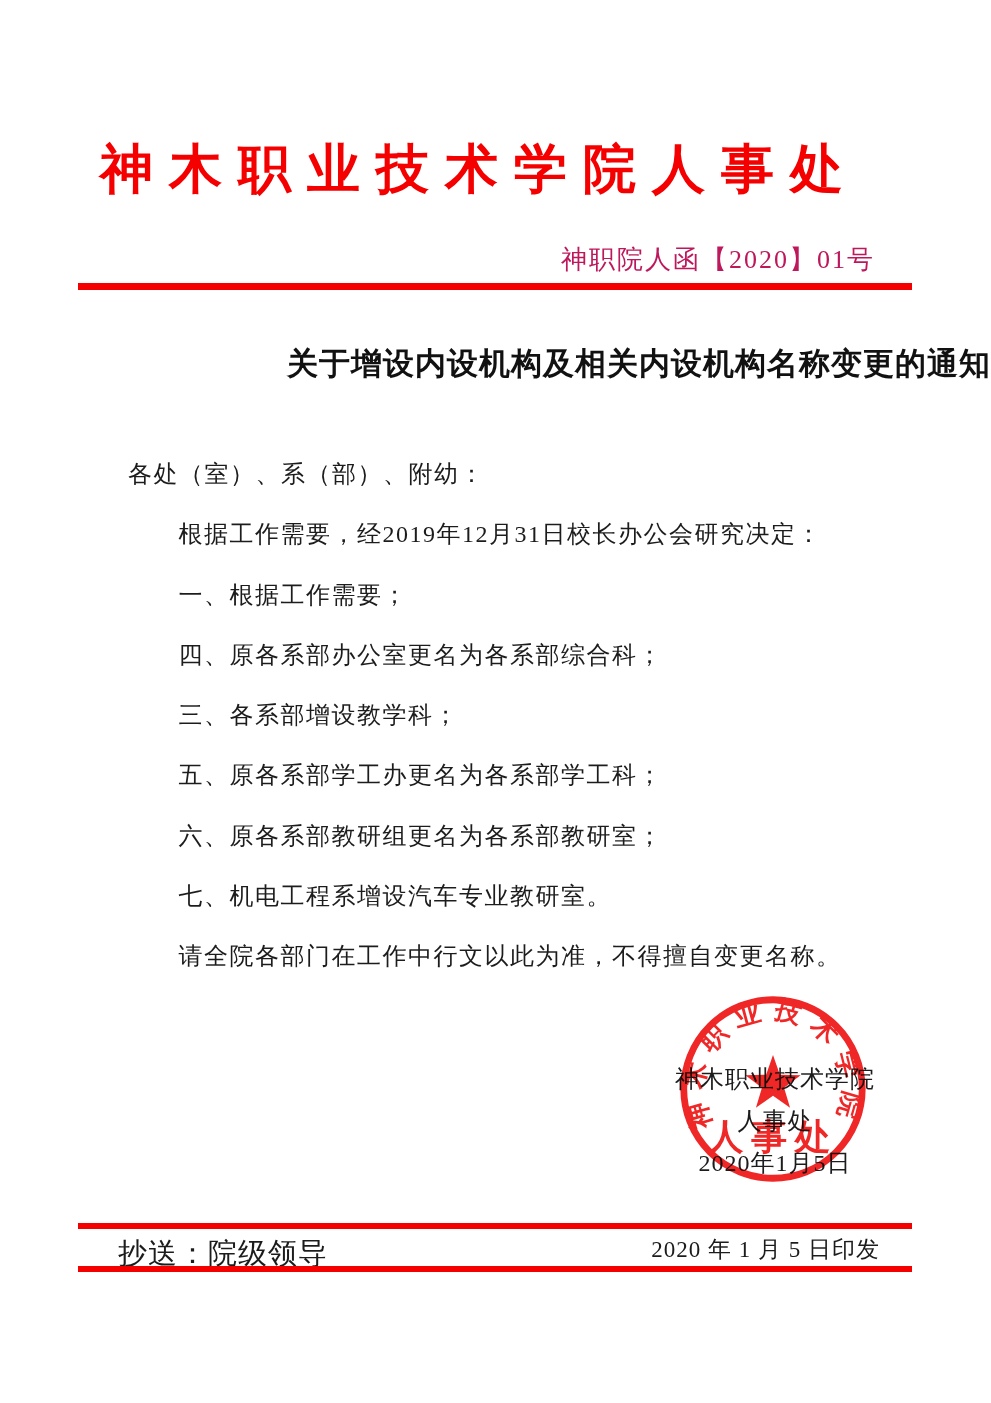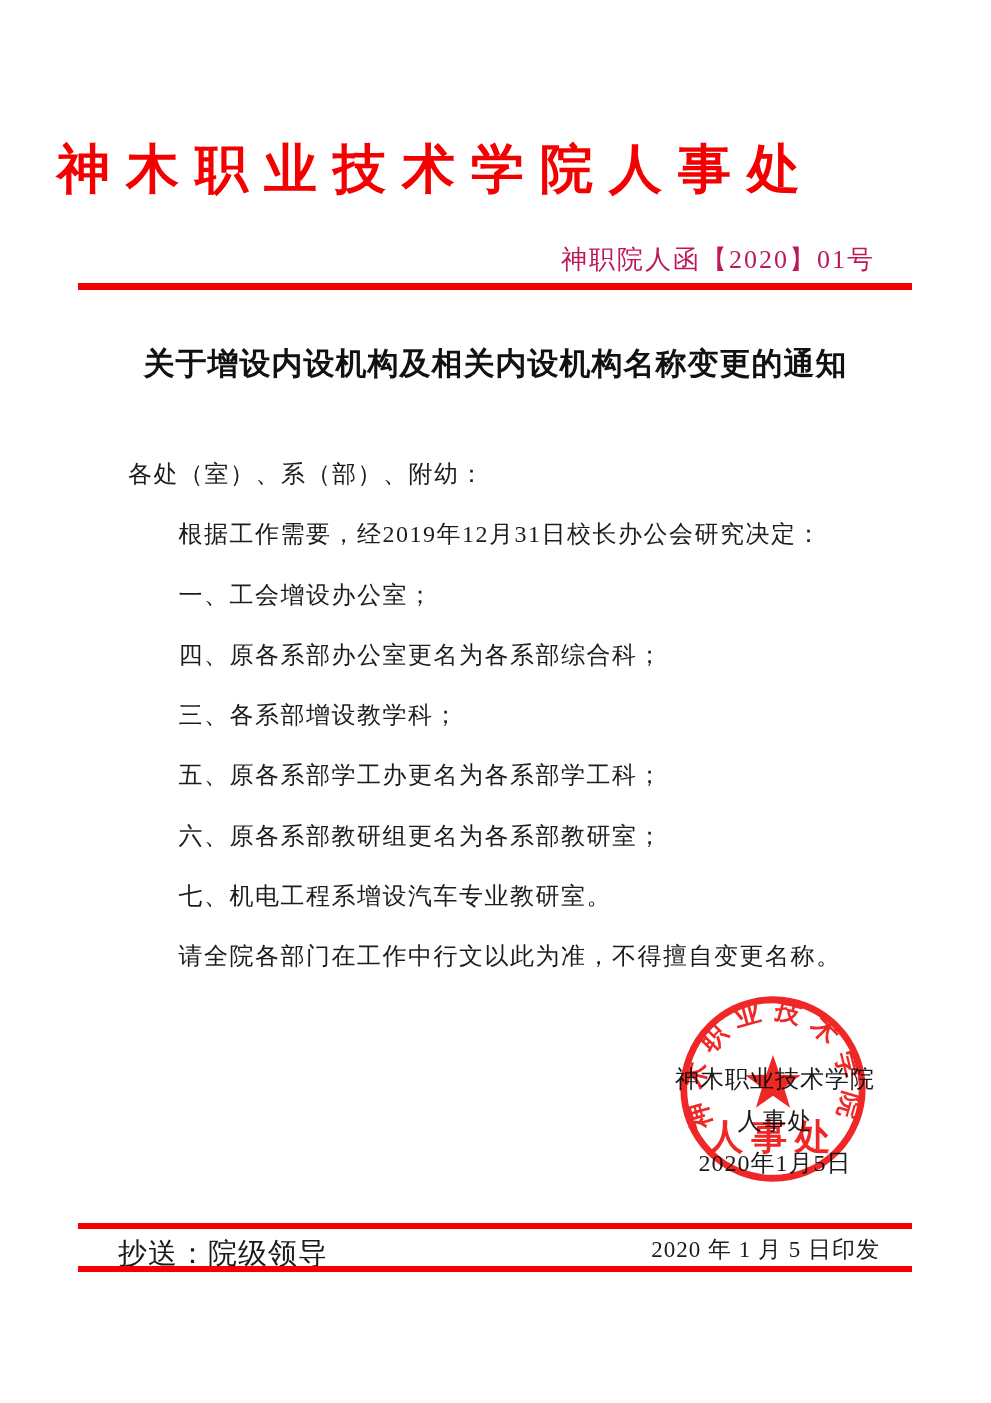--- a/index.html
+++ b/index.html
@@ -7,39 +7,39 @@
     font-family:"Liberation Serif","DejaVu Serif",serif;
     color:#1c1c1c;
   }
   .page{
     position:relative;
     width:991px;height:1403px;
     background:#ffffff;
     overflow:hidden;
   }
   .header-title{
-    position:absolute;top:134px;left:7px;width:843px;
-    text-align:center;
+    position:absolute;top:134px;left:16px;width:843px;
+    text-align:right;
     font-size:53px;font-weight:bold;
     letter-spacing:16px;text-indent:16px;
     color:var(--red);
   }
   .doc-number{
     position:absolute;top:242px;right:116px;
     font-size:26px;letter-spacing:2px;
     color:#be185d;
   }
   .red-rule{
     position:absolute;left:78px;width:834px;height:7px;
     background:var(--red);
   }
   .rule-top{top:283px;}
   .doc-title{
     position:absolute;top:343px;left:0;width:991px;
-    text-align:center;
+    text-align:right;
     font-size:31px;font-weight:bold;
     letter-spacing:1px;
     color:#111;
   }
   .body-text{
     position:absolute;left:120px;top:440px;width:800px;
     font-size:24px;letter-spacing:1.5px;
   }
   .body-text p{
     margin:8px;line-height:52.3px;
@@ -77,21 +77,21 @@
 
   <div class="doc-number">神职院人函【2020】01号</div>
 
   <div class="red-rule rule-top"></div>
 
   <div class="doc-title">关于增设内设机构及相关内设机构名称变更的通知</div>
 
   <div class="body-text">
     <p>各处（室）、系（部）、附幼：</p>
     <p class="indent">根据工作需要，经2019年12月31日校长办公会研究决定：</p>
-    <p class="indent">一、工会增设办公室；</p>
+    <p class="indent">一、根据工作需要；</p>
     <p class="indent">四、原各系部办公室更名为各系部综合科；</p>
     <p class="indent">三、各系部增设教学科；</p>
     <p class="indent">五、原各系部学工办更名为各系部学工科；</p>
     <p class="indent">六、原各系部教研组更名为各系部教研室；</p>
     <p class="indent">七、机电工程系增设汽车专业教研室。</p>
     <p class="indent">请全院各部门在工作中行文以此为准，不得擅自变更名称。</p>
   </div>
 
   <div class="signature">
     <div>神木职业技术学院</div>

